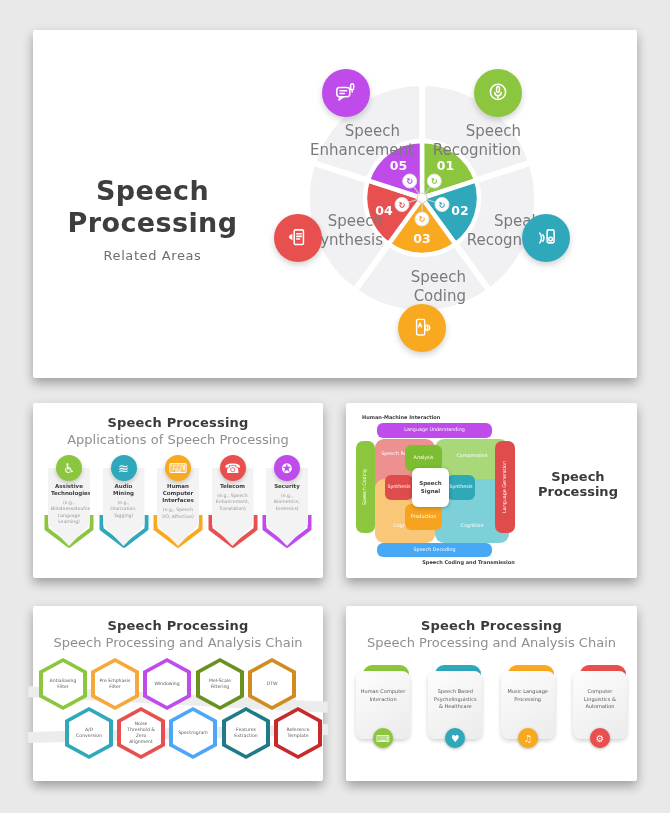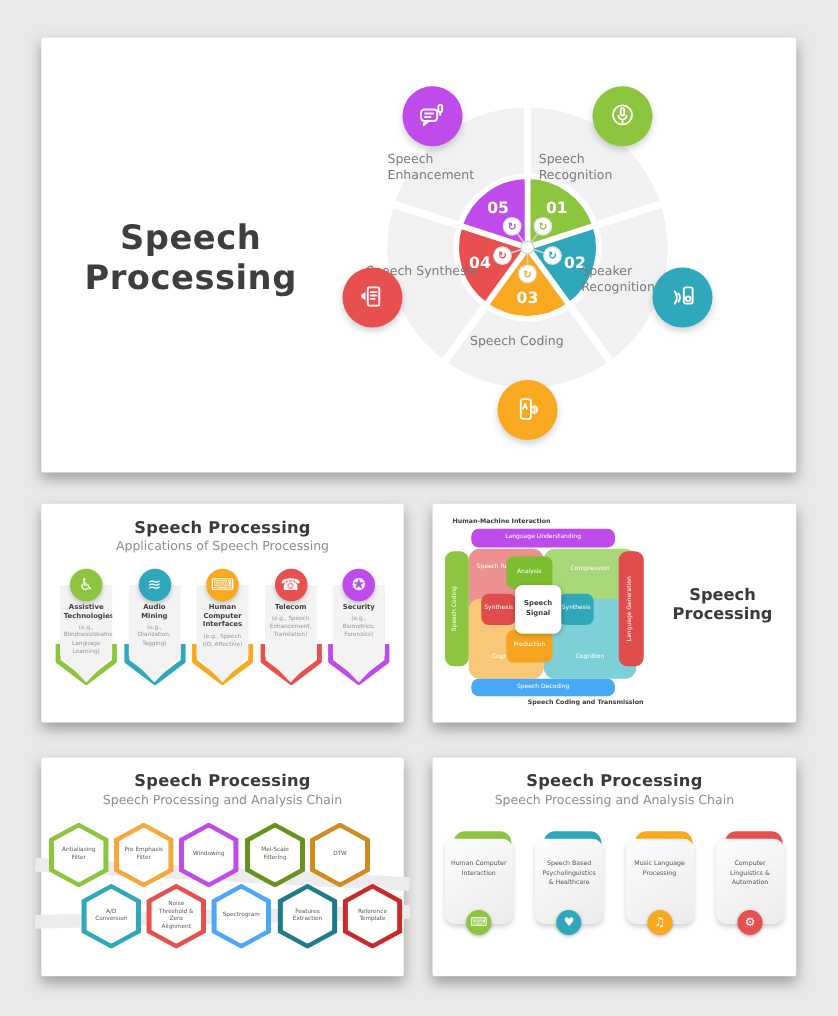--- a/index.html
+++ b/index.html
@@ -11,27 +11,27 @@
   #slide3{left:346px;top:403px;width:291px;height:175px;}
   #slide4{left:33px;top:606px;width:290px;height:175px;}
   #slide5{left:346px;top:606px;width:291px;height:175px;}
 
   
   .s1-text{position:absolute;left:27px;top:145px;width:185px;text-align:center;}
   .s1-title{font-size:27px;font-weight:bold;color:#3e3e40;line-height:1.18;letter-spacing:.4px;}
   .s1-sub{font-size:13px;color:#6e6e70;margin-top:9px;letter-spacing:.6px;}
   .wheel-wrap{position:absolute;left:219px;top:0;width:340px;height:348px;}
   .wheel-wrap svg{position:absolute;left:0;top:0;}
-  .wlabel{position:absolute;width:90px;text-align:left;font-size:10px;line-height:1.25;color:#7a7a7c;}
+  .wlabel{position:absolute;width:90px;text-align:right;font-size:15px;line-height:1.25;color:#7a7a7c;}
   .icirc{position:absolute;width:48px;height:48px;border-radius:50%;display:flex;align-items:center;justify-content:center;box-shadow:0 3px 6px rgba(0,0,0,.18);}
   .icirc svg{position:static;}
 
   
   .h-title{position:absolute;left:0;right:0;text-align:center;font-size:13px;font-weight:bold;color:#3a3a3c;letter-spacing:.2px;}
-  .h-sub{position:absolute;left:0;right:0;text-align:center;font-size:10px;color:#8f8f91;}
+  .h-sub{position:absolute;left:0;right:0;text-align:center;font-size:13px;color:#8f8f91;}
 
   
   .pen-row{position:absolute;left:11px;top:52px;width:268px;display:flex;justify-content:space-between;}
   .pen-col{position:relative;width:50px;height:110px;}
   .pcircle{position:absolute;left:12px;top:0;width:26px;height:26px;border-radius:50%;z-index:3;
            display:flex;align-items:center;justify-content:center;color:#fff;font-size:13px;box-shadow:0 2px 4px rgba(0,0,0,.2);}
   .pchev{position:absolute;left:0;top:60px;z-index:1;}
   .pcard{position:absolute;left:4px;top:13px;width:42px;height:78px;background:#f3f3f4;z-index:2;
          clip-path:polygon(0 0,100% 0,100% 72%,50% 100%,0 72%);text-align:center;box-sizing:border-box;padding:15px 3px 0;}
   .pname{font-size:5.5px;font-weight:bold;color:#3c3c3e;line-height:1.3;}
@@ -69,20 +69,21 @@
   .fcard-circ{position:absolute;left:17px;top:64px;width:20px;height:20px;border-radius:50%;z-index:2;
               display:flex;align-items:center;justify-content:center;color:#fff;font-size:9.5px;
               box-shadow:0 1px 3px rgba(0,0,0,.3);}
 </style>
 </head>
 <body>
 
 <div class="slide" id="slide1">
   <div class="s1-text">
     <div class="s1-title">Speech Processing</div>
+    <div class="s1-sub">Related Areas</div>
   </div>
 
   <div class="wheel-wrap">
     <svg width="340" height="348" viewBox="0 0 340 348">
 
       <g stroke="#ffffff" stroke-width="6" stroke-linejoin="round">
         <path d="M170,168 L170,53 A115,115 0 0,1 279.4,132.5 Z" fill="#f1f1f3"></path>
         <path d="M170,168 L279.4,132.5 A115,115 0 0,1 237.6,261 Z" fill="#f1f1f3"></path>
         <path d="M170,168 L237.6,261 A115,115 0 0,1 102.4,261 Z" fill="#f1f1f3"></path>
         <path d="M170,168 L102.4,261 A115,115 0 0,1 60.6,132.5 Z" fill="#f1f1f3"></path>

